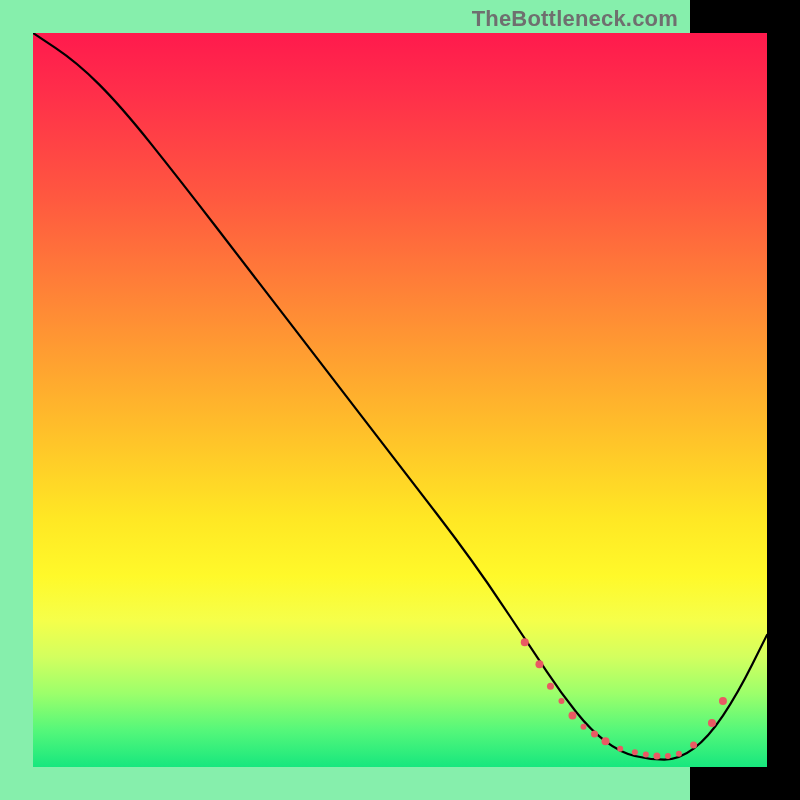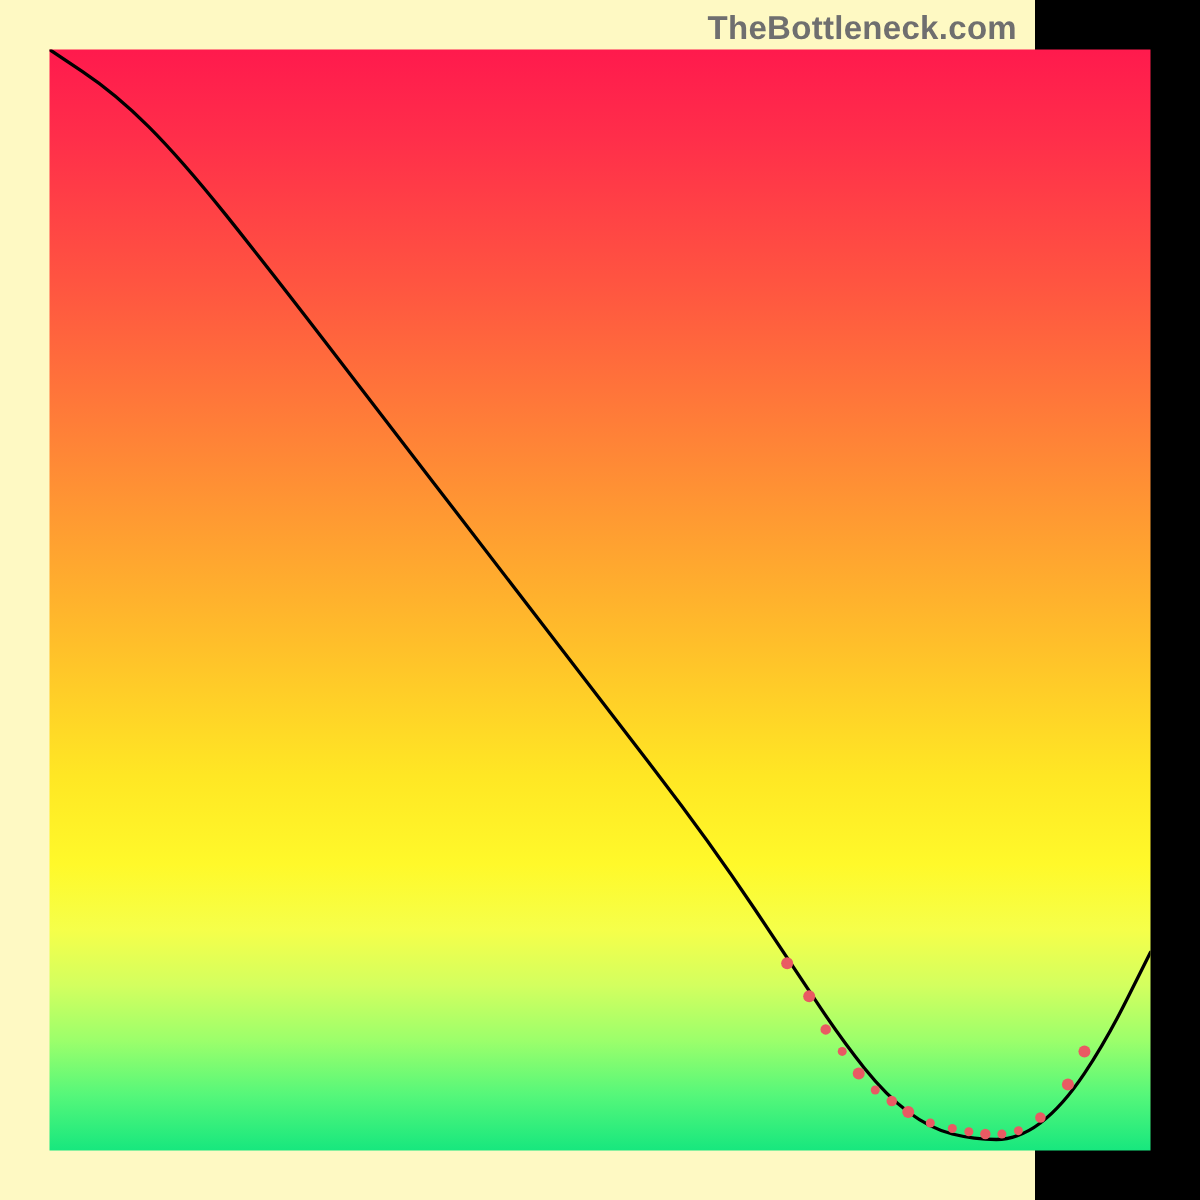--- a/index.html
+++ b/index.html
@@ -8,21 +8,21 @@
     width: 800px;
     height: 800px;
     background: #000;
     overflow: hidden;
     font-family: Arial, Helvetica, sans-serif;
   }
   .frame {
     position: relative;
     width: 690px;
     height: 800px;
-    background: #fef9c3;
+    background: #86efac;
   }
   .attribution {
     position: absolute;
     top: 6px;
     right: 12px;
     color: #6f6f6f;
     font-size: 22px;
     font-weight: 600;
     letter-spacing: 0.2px;
   }

